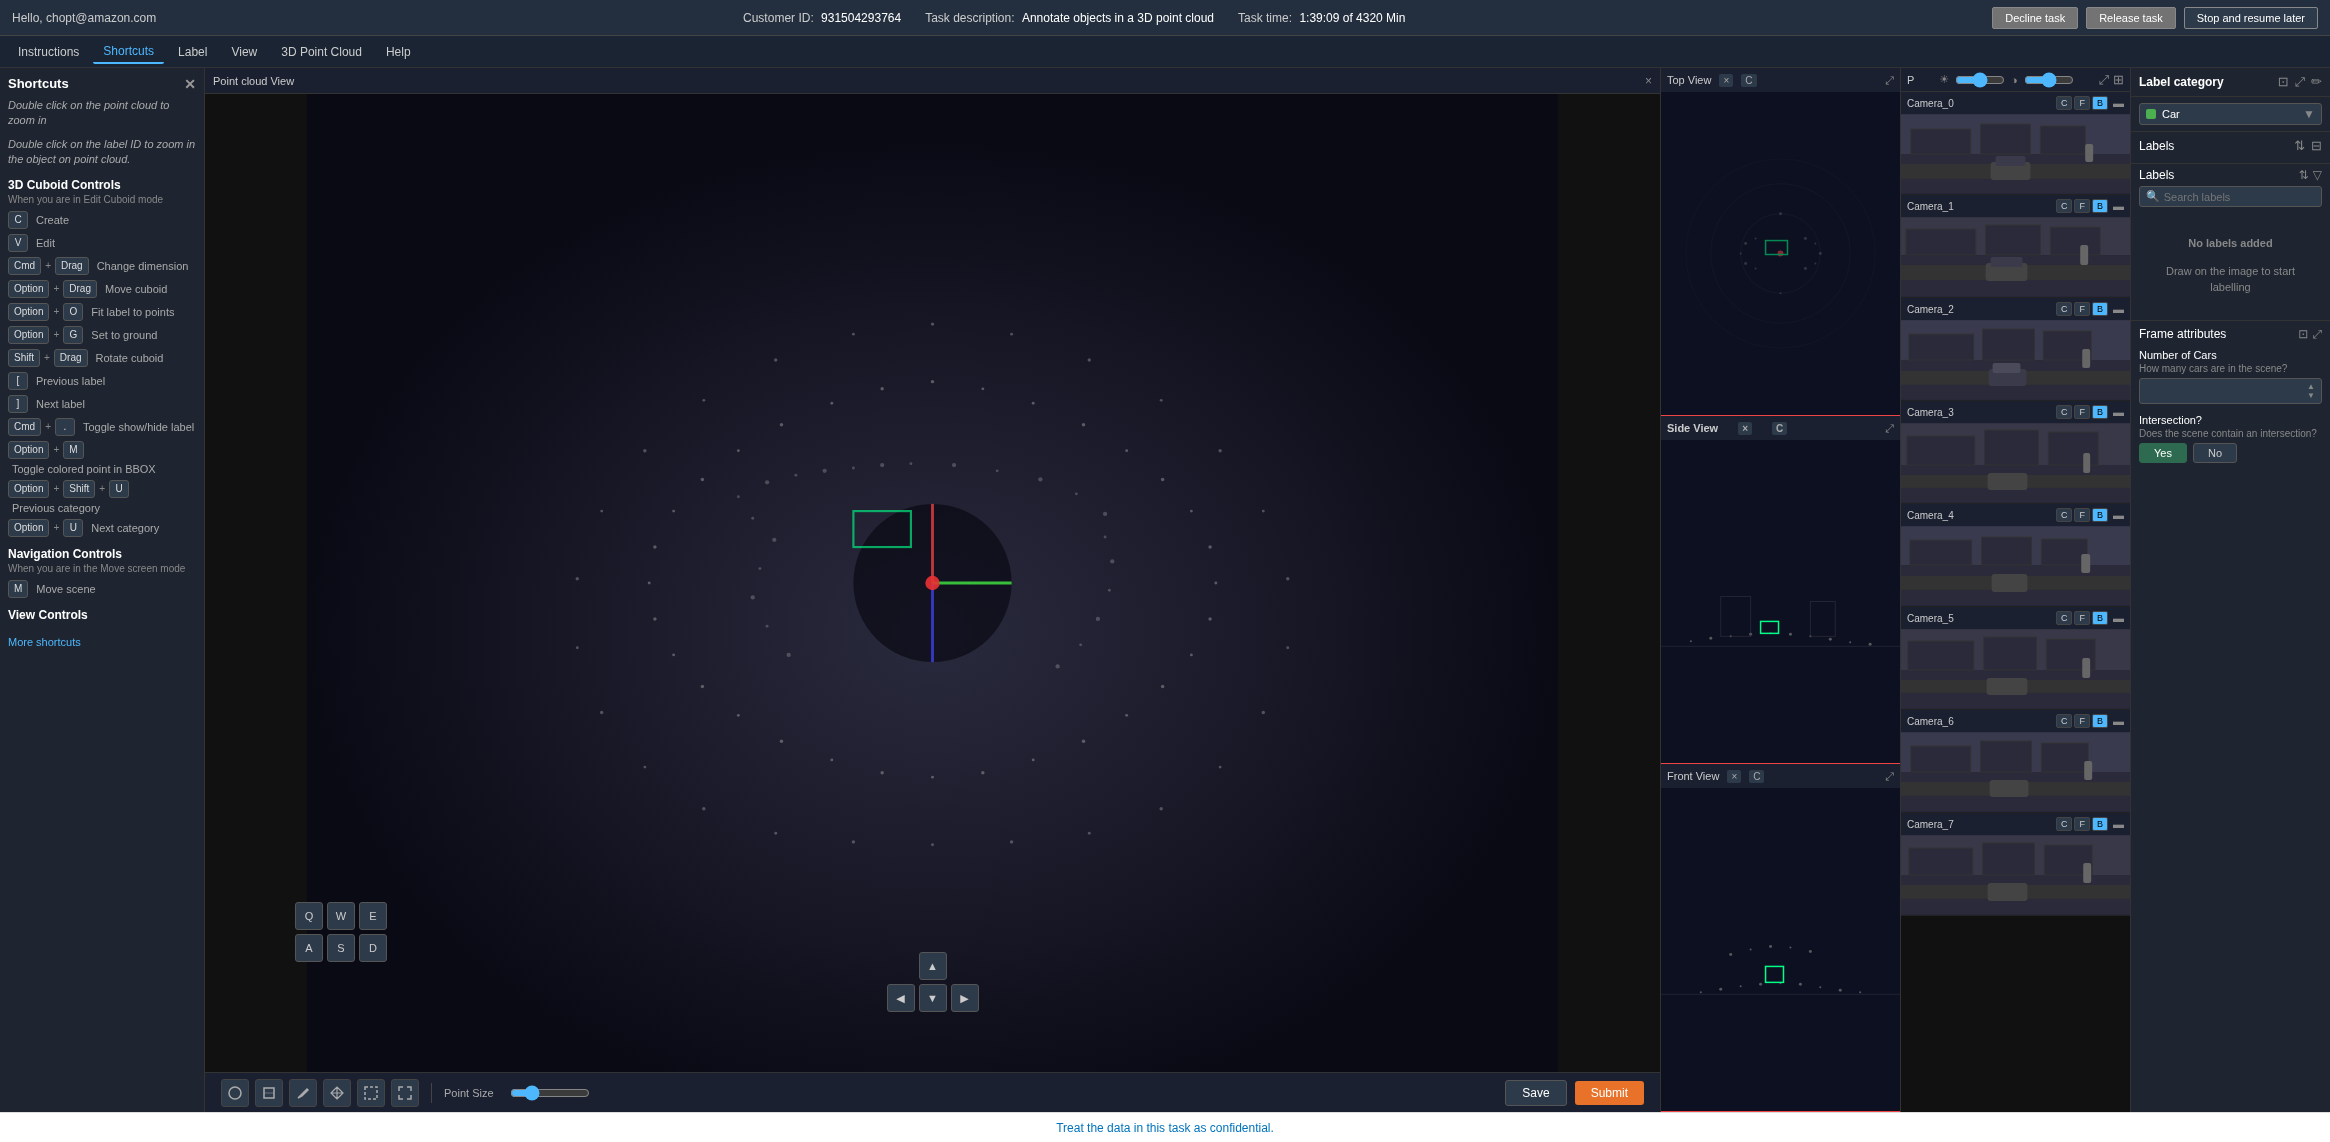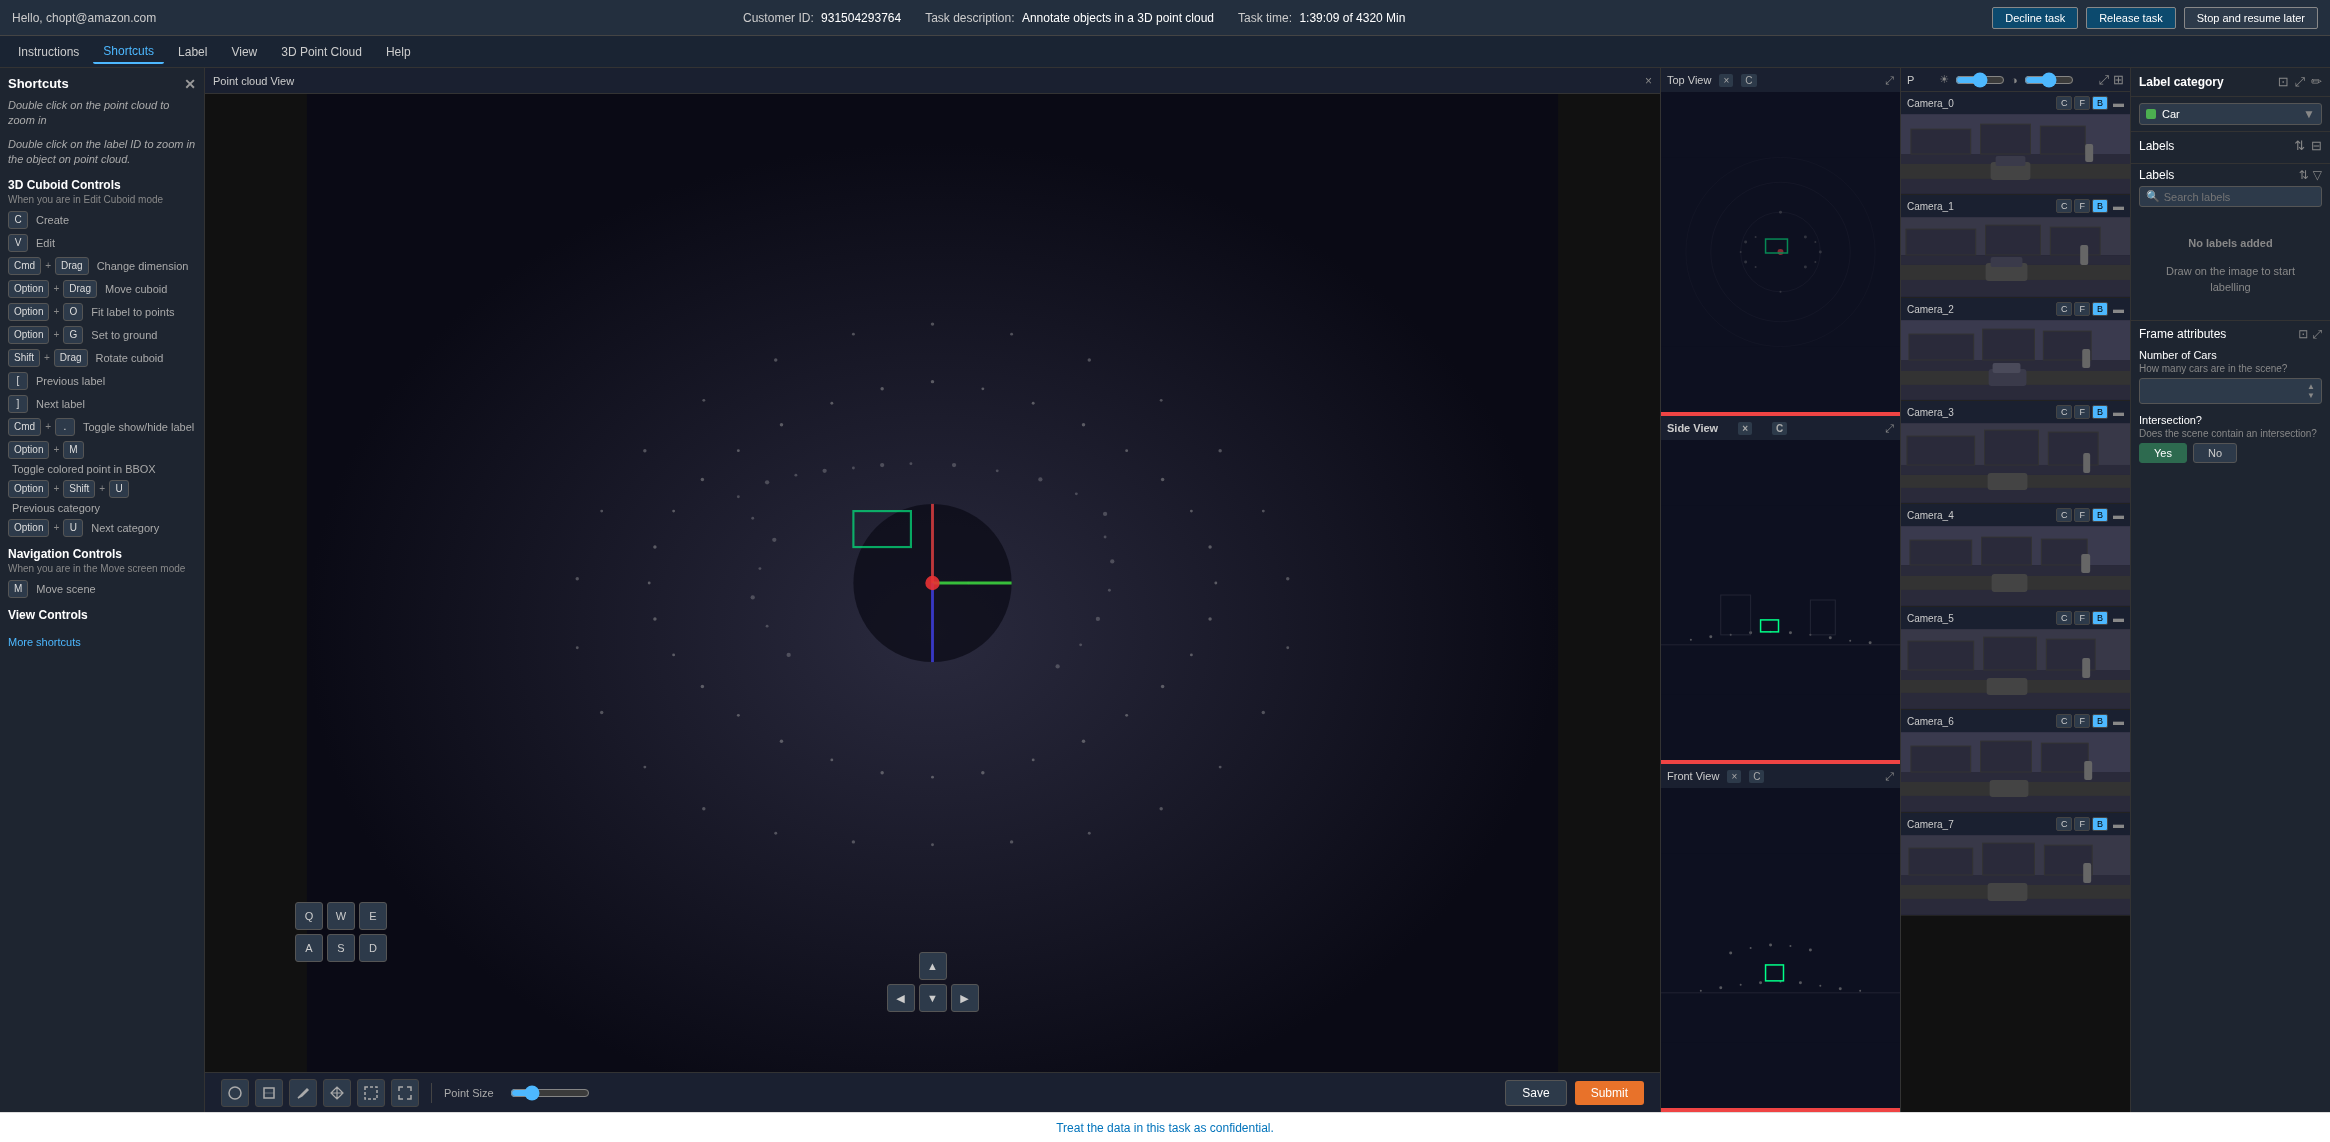--- a/index.html
+++ b/index.html
@@ -8,21 +8,21 @@
     
     #topbar {
       display: flex; align-items: center; justify-content: space-between;
       background: #232f3e; color: #fff; height: 36px; padding: 0 12px;
       font-size: 12px; border-bottom: 1px solid #444;
     }
     #topbar .left { font-size: 12px; color: #ccc; }
     #topbar .center { display: flex; gap: 24px; font-size: 12px; color: #ccc; }
     #topbar .right { display: flex; gap: 8px; }
     #topbar .right button {
-      padding: 4px 12px; font-size: 11px; border: 1px solid #888; background: #0c4a6e; color: #fff;
+      padding: 4px 12px; font-size: 11px; border: 1px solid #888; background: #737373; color: #fff;
       cursor: pointer; border-radius: 2px;
     }
     #topbar .right button.stop-btn { background: #2d3a4a; }
 
     
     #menubar {
       display: flex; align-items: center; background: #1a2433; height: 32px;
       padding: 0 8px; gap: 4px; border-bottom: 1px solid #333;
     }
     #menubar .menu-item {
@@ -173,21 +173,21 @@
     ::-webkit-scrollbar-track { background: #1a1a2e; }
     ::-webkit-scrollbar-thumb { background: #444; border-radius: 3px; }
 
     .separator { width: 1px; height: 20px; background: #444; margin: 0 4px; }
     #pointcloud-area { flex: 1; display: flex; flex-direction: column; }
 
     
     #stacked-views {
       width: 240px; display: flex; flex-direction: column; border-left: 1px solid #333;
     }
-    .stacked-view { flex: 1; display: flex; flex-direction: column; border-bottom: 4px solid #ef4444; }
+    .stacked-view { flex: 1; display: flex; flex-direction: column; border-bottom: 1px solid #ef4444; }
     .stacked-view-body { flex: 1; background: #0d1020; position: relative; overflow: hidden; }
 
     .toolbar-bottom {
       height: 40px; background: #1a2030; border-top: 1px solid #333;
       display: flex; align-items: center; padding: 0 16px; gap: 8px;
     }
     .toolbar-group { display: flex; align-items: center; gap: 6px; }
 
     
     #app { display: flex; flex-direction: column; height: 1142px; }

